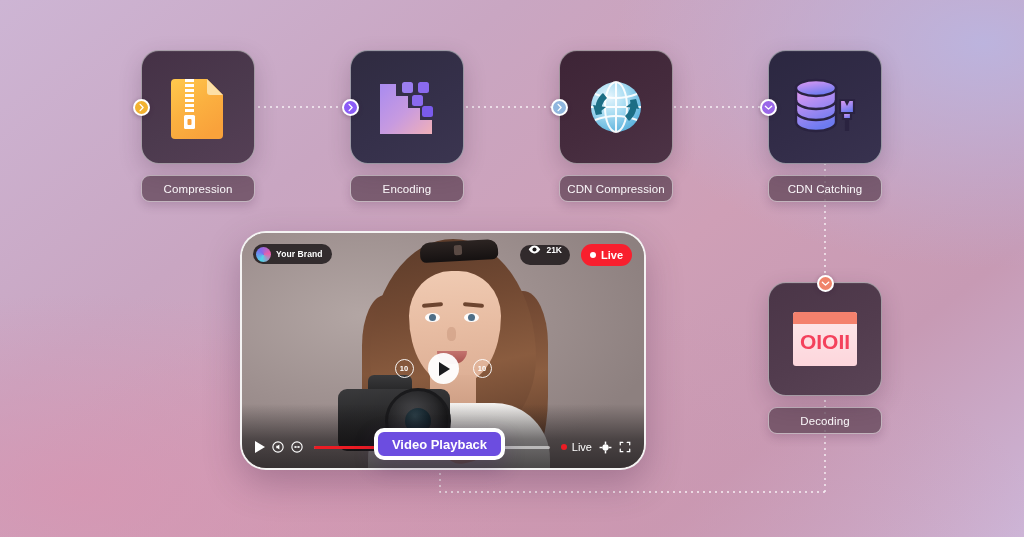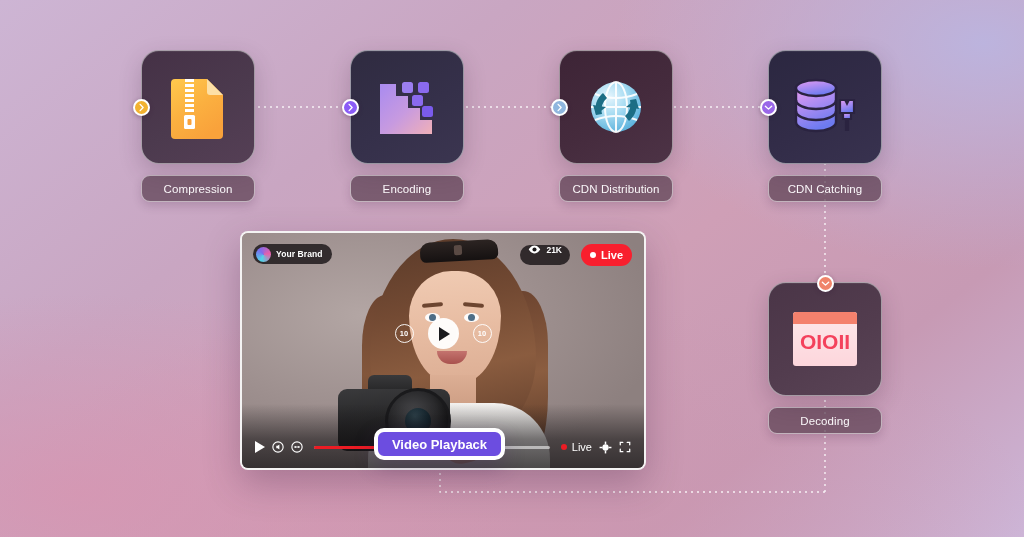--- a/index.html
+++ b/index.html
@@ -87,21 +87,21 @@
   }
   .pin svg { width: 9px; height: 9px; display: block; }
 
   
   #player {
     position: absolute;
     left: 240px;
     top: 231px;
     width: 406px;
     height: 239px;
-    border-radius: 8px;
+    border-radius: 26px;
     border: 2px solid rgba(255,255,255,0.88);
     overflow: hidden;
     box-shadow: 0 14px 36px rgba(70,35,70,0.30);
     background: #a79a99;
     z-index: 8;
   }
   #scene { position: absolute; inset: 0; overflow: hidden; }
 
   
   .backdrop {
@@ -239,21 +239,21 @@
     height: 22px; padding: 0 9px;
     border-radius: 11px;
     background: #f81f2e;
     display: flex; align-items: center; gap: 5px;
     z-index: 4;
   }
   .live-pill .ld { width: 6px; height: 6px; border-radius: 50%; background: #fff; }
   .live-pill span { color: #fff; font-size: 11px; font-weight: bold; }
 
   .center-ctrls {
-    position: absolute; left: 0; right: 0; top: 85px;
+    position: absolute; left: 0; right: 0; top: 120px;
     display: flex; align-items: center; justify-content: center; gap: 14px;
     z-index: 5;
   }
   .skip {
     width: 19px; height: 19px; border-radius: 50%;
     border: 1.6px solid rgba(255,255,255,0.92);
     color: #fff; font-size: 7.5px; font-weight: bold;
     display: flex; align-items: center; justify-content: center;
     position: relative;
   }
@@ -387,21 +387,21 @@
           <path d="M11 19 Q32 27 53 19"></path>
           <path d="M11 45 Q32 37 53 45"></path>
           <line x1="32" y1="7" x2="32" y2="57"></line>
         </g>
         <path d="M12 40 a21 21 0 0 1 7 -22 l4 5 a15 15 0 0 0 -5 16 z" fill="#1c6e85"></path>
         <path d="M12 40 l-3 -10 l13 2 z" fill="#1c6e85"></path>
         <path d="M52 24 a21 21 0 0 1 -7 22 l-4 -5 a15 15 0 0 0 5 -16 z" fill="#1c6e85"></path>
         <path d="M52 24 l3 10 l-13 -2 z" fill="#1c6e85"></path>
       </svg>
     </div>
-    <div class="node-label">CDN Distribution</div>
+    <div class="node-label">CDN Compression</div>
   </div>
 
   <div class="node" style="left:768px; top:282px;">
     <div class="node-card card-decoding">
       <svg width="66" height="56" viewBox="0 0 66 56">
         <defs>
           <linearGradient id="gScr" x1="0" y1="0" x2="0" y2="1">
             <stop offset="0%" stop-color="#fde8ea"></stop>
             <stop offset="100%" stop-color="#fdd6dc"></stop>
           </linearGradient>

